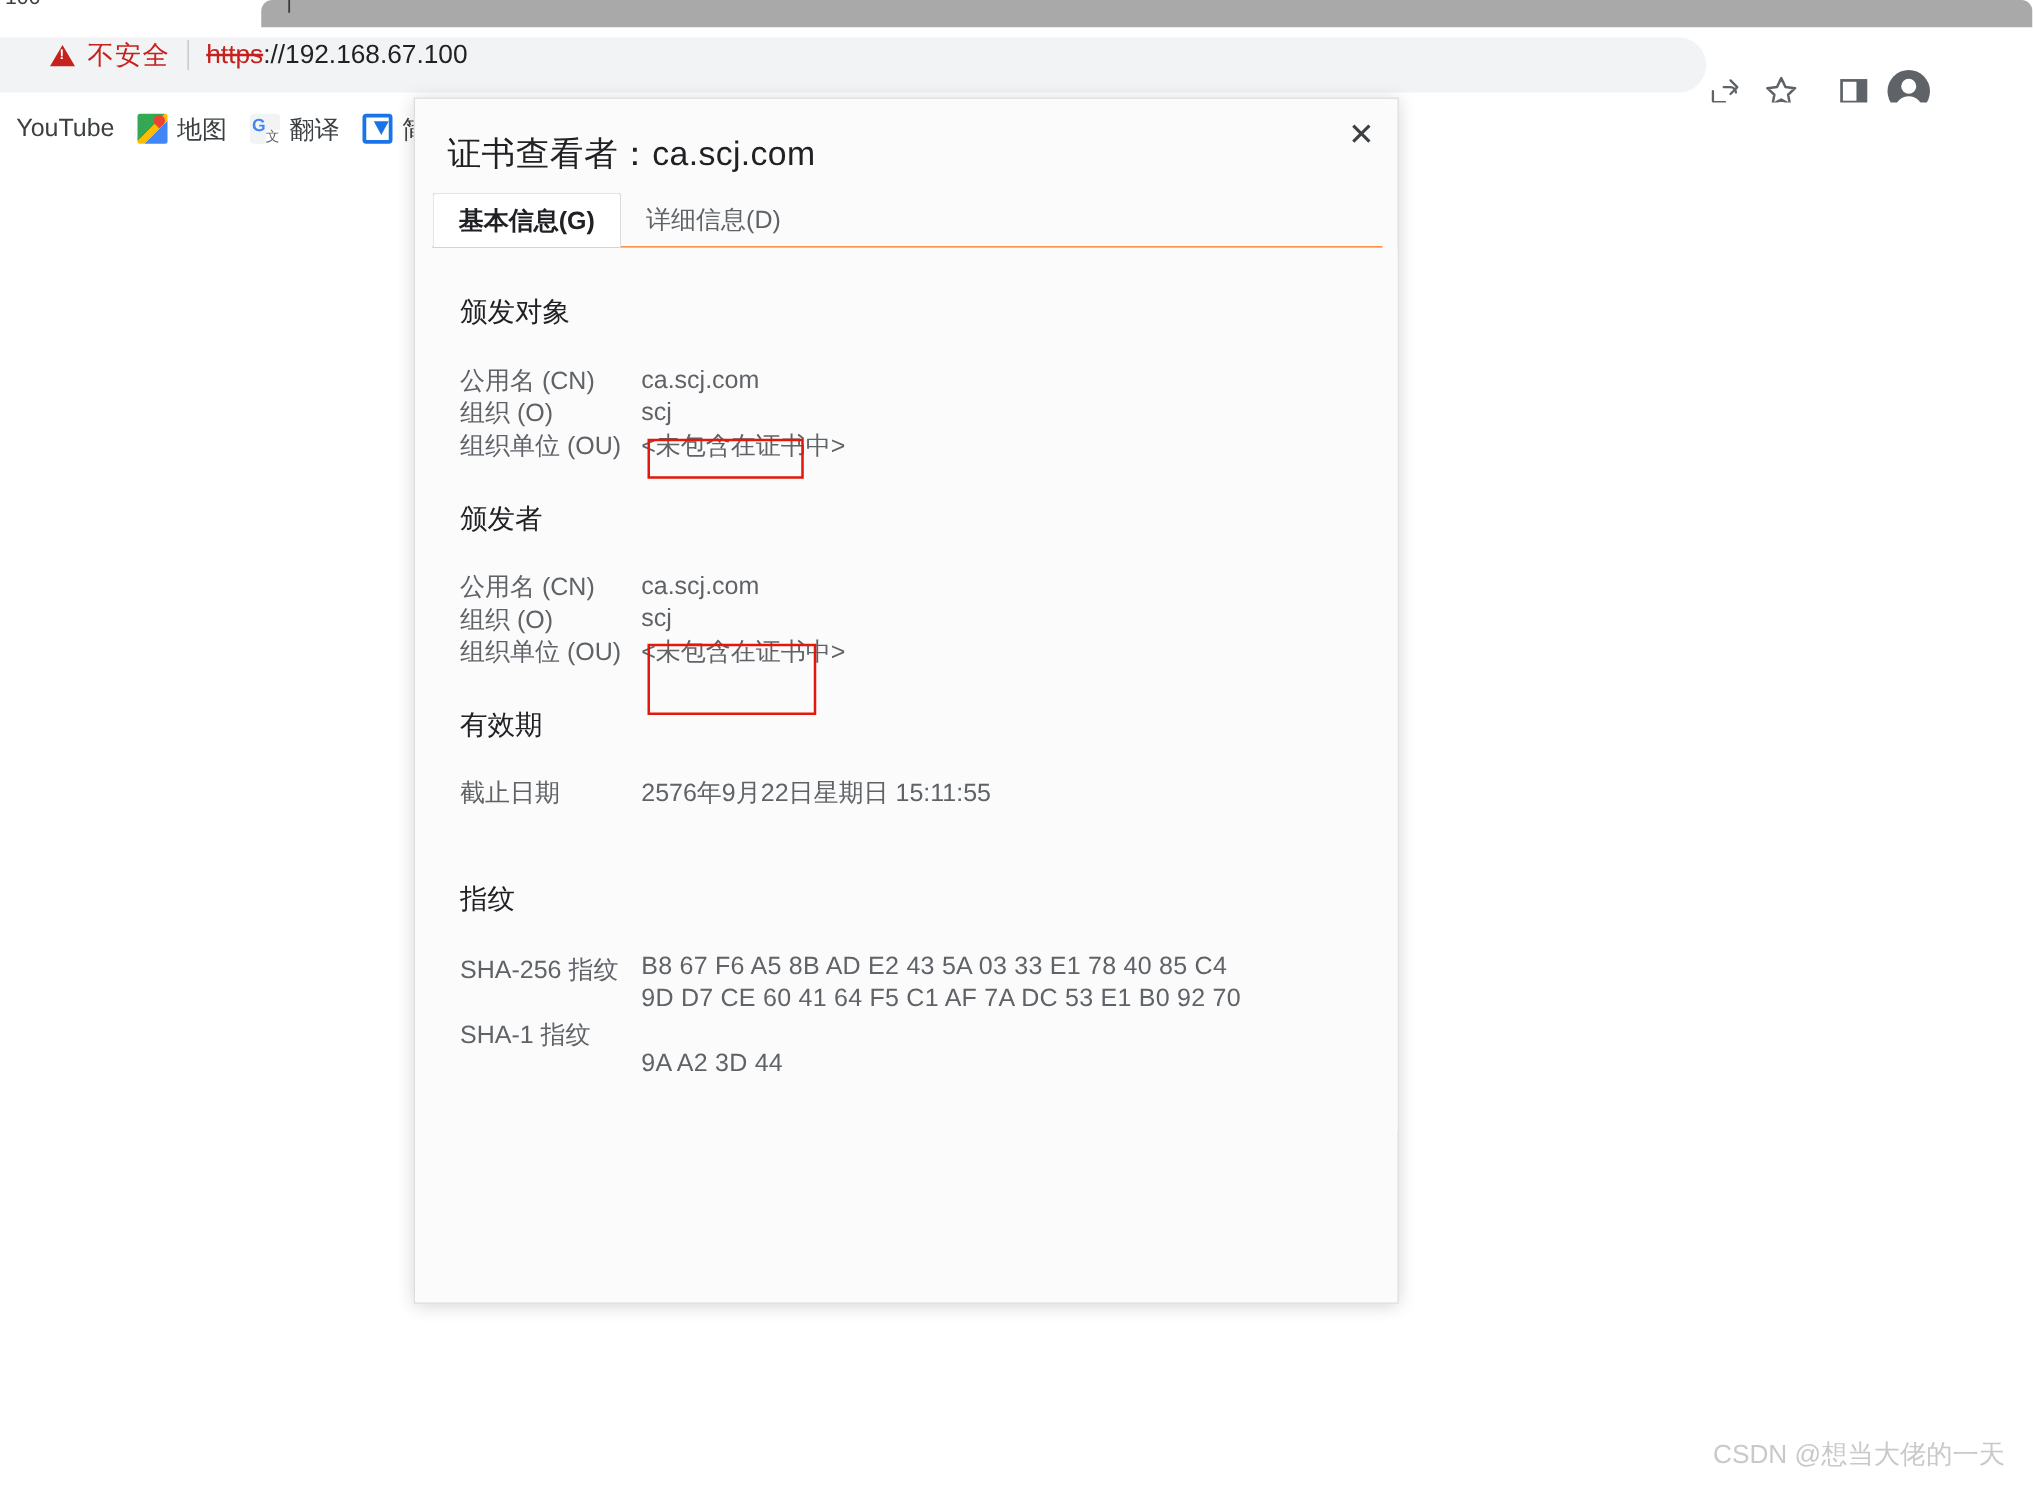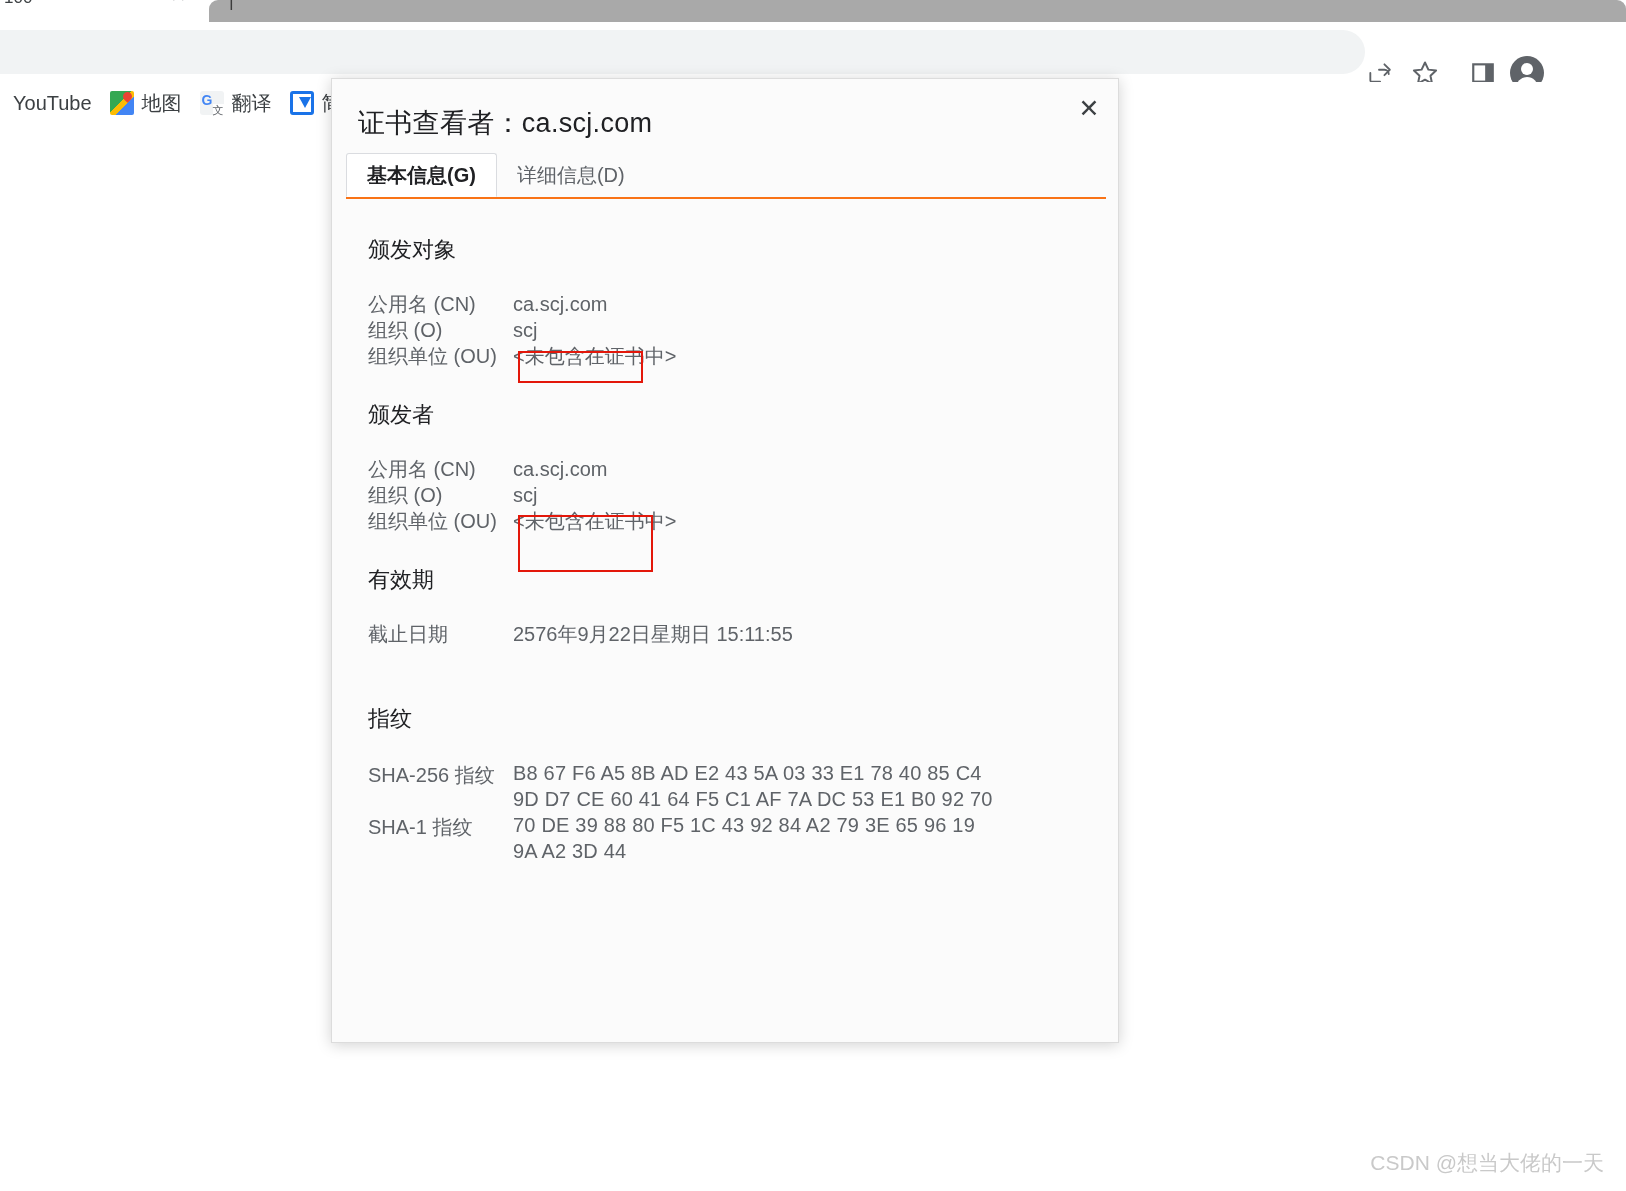--- a/index.html
+++ b/index.html
@@ -283,23 +283,23 @@
     color: #202124;
     font-weight: 400;
     letter-spacing: 0.3px;
   }
 
   #tabs-row {
     position: absolute;
     left: 14px; top: 74px;
     width: 760px;
     height: 44px;
-    border-bottom: 4px solid #f97316;
-    display: flex;
-    align-items: flex-start;
+    border-bottom: 1px solid #f97316;
+    display: flex;
+    align-items: flex-end;
   }
   .cert-tab {
     height: 44px;
     display: flex;
     align-items: center;
     padding: 0 20px;
     font-size: 20px;
     color: #5f6368;
     box-sizing: border-box;
   }
@@ -380,20 +380,27 @@
     <span class="tab-close-x">✕</span>
   </div>
   <div class="tab-active">
     <span class="tab-cursor">|</span>
   </div>
 </div>
 
 <div id="browser-toolbar">
 
   <div id="omnibox"></div>
+  <div id="omnibox-content">
+    <span class="danger-triangle"></span>
+    <span class="not-secure-text">不安全</span>
+    <span class="omnibox-divider"></span>
+    <span class="url-scheme">https</span>
+    <span class="url-rest">://192.168.67.100</span>
+  </div>
 
   <div class="toolbar-icon" id="share-icon-btn">
     <svg width="26" height="26" viewBox="0 0 24 24" fill="none" stroke="#5f6368" stroke-width="1.7" stroke-linecap="round" stroke-linejoin="round">
       <path d="M4 12v7a1 1 0 0 0 1 1h8"></path>
       <path d="M12 9h5a4 4 0 0 1 4 4"></path>
       <path d="M17 4l5 5-5 5"></path>
     </svg>
   </div>
 
   <div class="toolbar-icon" id="bookmark-star-btn">
@@ -503,21 +510,20 @@
         <div class="field-row" style="height:26px;">
           <span class="field-label">SHA-256 指纹</span>
           <span class="fp-line">B8 67 F6 A5 8B AD E2 43 5A 03 33 E1 78 40 85 C4</span>
         </div>
         <div class="field-row" style="height:26px;">
           <span class="field-label"></span>
           <span class="fp-line">9D D7 CE 60 41 64 F5 C1 AF 7A DC 53 E1 B0 92 70</span>
         </div>
         <div class="field-row" style="height:26px;">
           <span class="field-label">SHA-1 指纹</span>
-          <span class="fp-line">70 DE 39 88 80 F5 1C 43 92 84 A2 79 3E 65 96 19</span>
         </div>
         <div class="field-row" style="height:26px;">
           <span class="field-label"></span>
           <span class="fp-line">9A A2 3D 44</span>
         </div>
       </div>
     </div>
 
   </div>
 </div>

